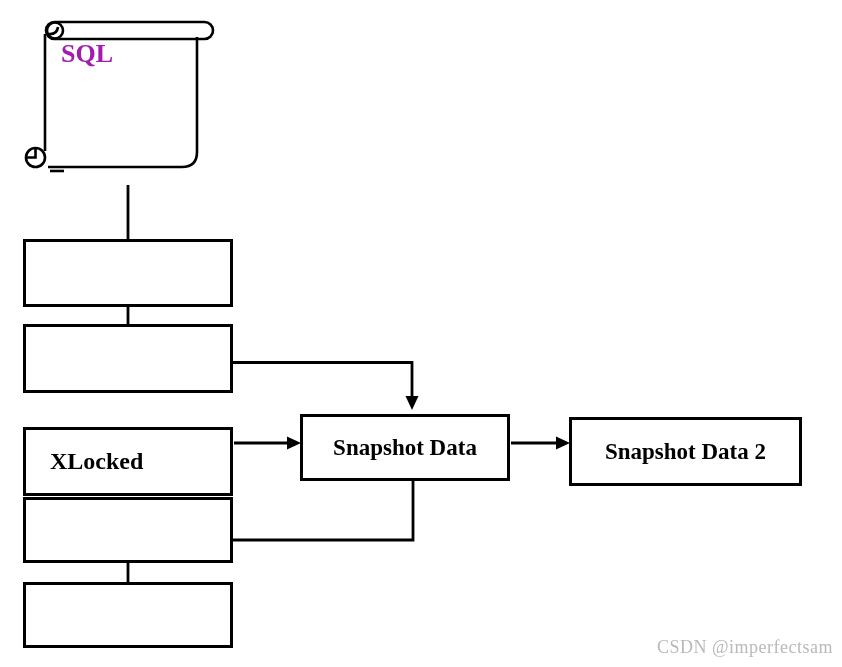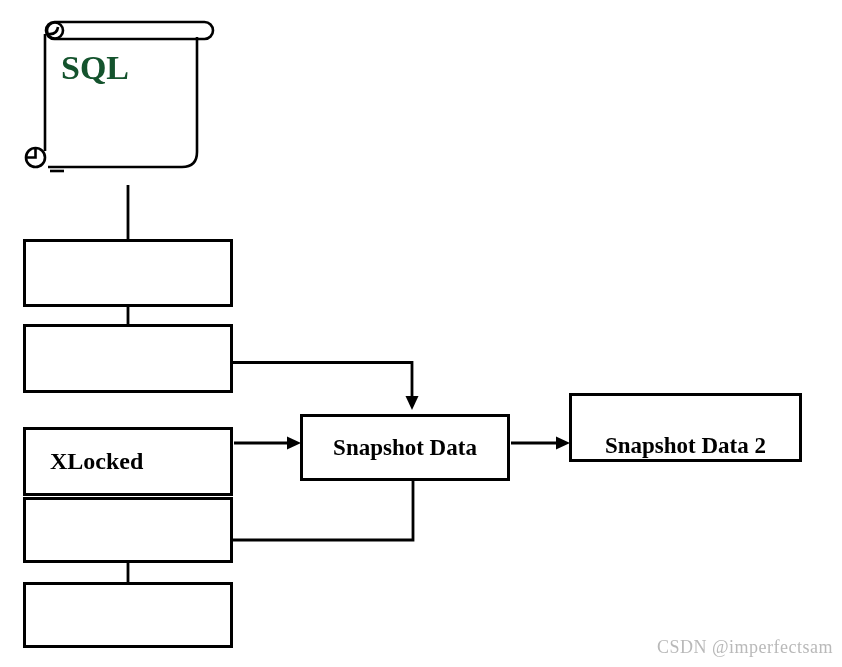--- a/index.html
+++ b/index.html
@@ -32,26 +32,26 @@
   
   #box-empty-1{left:23px;top:239px;width:210px;height:68px;}
   #box-empty-2{left:23px;top:324px;width:210px;height:69px;}
   #box-xlocked{left:23px;top:427px;width:210px;height:69px;padding-left:24px;}
   #box-xlocked .lbl{font-size:24px;}
   #box-empty-4{left:23px;top:497px;width:210px;height:66px;}
   #box-empty-5{left:23px;top:582px;width:210px;height:66px;}
   
   #box-snapshot{left:300px;top:414px;width:210px;height:67px;}
   #box-snapshot .lbl{font-size:23px;}
-  #box-snapshot2{left:569px;top:393px;width:233px;height:69px;align-items:flex-end;}
+  #box-snapshot2{left:569px;top:417px;width:233px;height:69px;}
   #box-snapshot2 .lbl{font-size:23px;}
   
   #scroll-label{
-    position:absolute;left:61px;top:48px;width:125px;
-    font-weight:bold;font-size:34px;line-height:40px;color:#14532d;
+    position:absolute;left:61px;top:34px;width:125px;
+    font-weight:bold;font-size:26px;line-height:40px;color:#a21caf;
   }
   
   #connector-layer{
     position:absolute;left:0;top:0;width:842px;height:667px;
     pointer-events:none;
   }
   #connector-layer path, #connector-layer polyline, #connector-layer line,
   #connector-layer circle, #connector-layer rect, #connector-layer ellipse{
     stroke:var(--line-color);
     fill:none;

